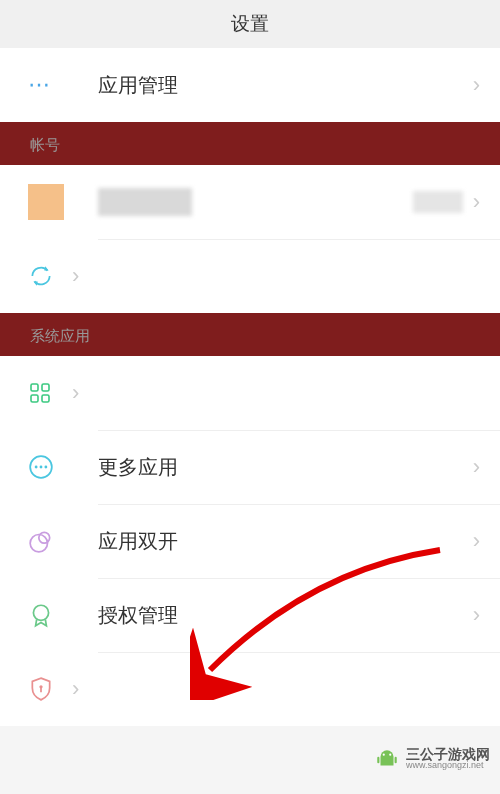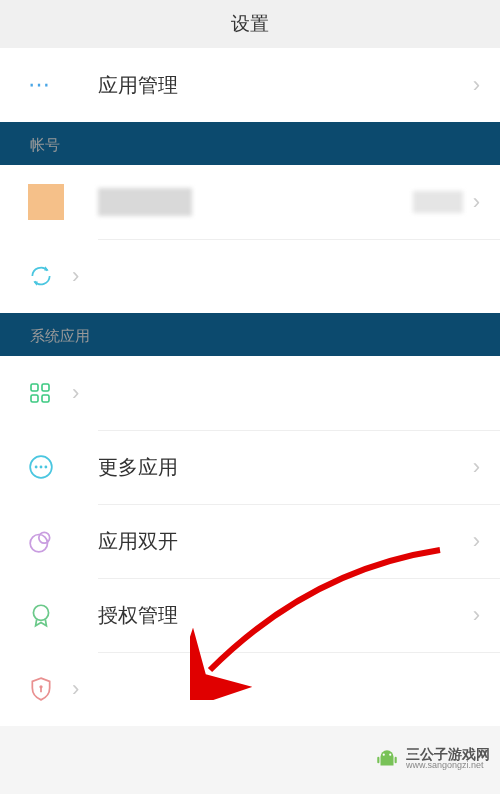--- a/index.html
+++ b/index.html
@@ -17,21 +17,21 @@
       display: flex;
       align-items: center;
       justify-content: center;
       font-size: 19px;
       color: #333;
     }
     .section {
       background: #fff;
     }
     .section-header {
-      background: #0c4a6e;
+      background: #7f1d1d;
       padding: 14px 30px 10px;
       font-size: 15px;
       color: #999;
     }
     .row {
       display: flex;
       align-items: center;
       height: 74px;
       padding: 0 20px 0 28px;
       background: #fff;

